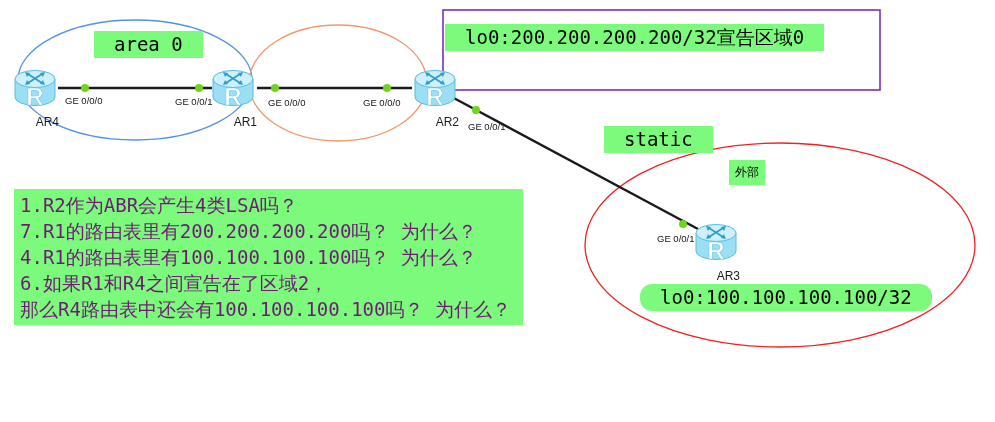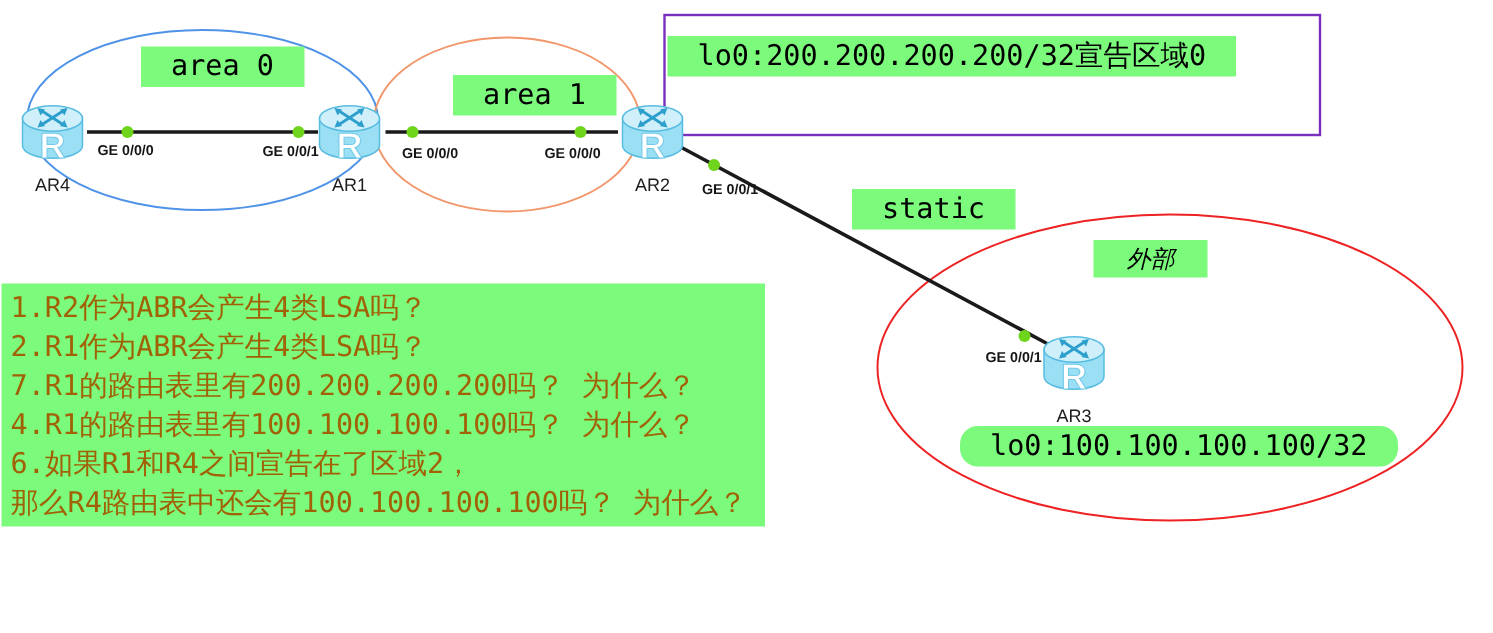--- a/index.html
+++ b/index.html
@@ -23,34 +23,35 @@
   .note-outline{fill:none;stroke:var(--note_box_border,#7B2FBE);stroke-width:1.6;}
   .link{stroke:var(--link_line,#1a1a1a);stroke-width:2.4;}
   .dot{fill:var(--port_dot,#6FD41C);}
 
   .glabel{
     position:absolute;z-index:4;display:inline-block;white-space:nowrap;
     background:var(--annotation_bg,#7CFA7C);color:#000;
     font-family:"DejaVu Sans Mono","Liberation Mono",monospace;
     font-size:19px;line-height:23px;padding:2px 20px;
   }
-  .glabel.cjk{font-size:16px;padding:1px 22px;font-style:italic;}
+  .glabel.cjk{font-size:12px;padding:1px 6px;}
 
   .router{position:absolute;z-index:3;width:48px;text-align:center;}
   .router .rname{
     display:block;margin-top:1px;font-size:12px;color:#1c1c1c;
     font-family:"Liberation Sans",sans-serif;
+    text-align:right;
   }
   .portlabel{
     position:absolute;z-index:2;white-space:nowrap;
-    font-size:9.5px;color:#151515;font-family:"Liberation Sans",sans-serif;font-weight:bold;
+    font-size:9.5px;color:#151515;font-family:"Liberation Sans",sans-serif;
   }
   .qblock{
-    position:absolute;z-index:4;left:1px;top:189px;width:497px;
-    background:var(--annotation_bg,#7CFA7C);color:#a16207;
+    position:absolute;z-index:4;left:14px;top:189px;width:497px;
+    background:var(--annotation_bg,#7CFA7C);color:#701a75;
     font-family:"DejaVu Sans Mono","Liberation Mono",monospace;
     font-size:19px;line-height:26px;padding:3px 6px;
   }
   .qline{white-space:nowrap;}
 </style>
 </head>
 <body>
 
 <div class="canvas">
 
@@ -66,23 +67,22 @@
 
     <circle class="dot" cx="85" cy="88" r="4"></circle>
     <circle class="dot" cx="199" cy="88" r="4"></circle>
     <circle class="dot" cx="275" cy="88" r="4"></circle>
     <circle class="dot" cx="387" cy="88" r="4"></circle>
     <circle class="dot" cx="476" cy="110" r="4"></circle>
     <circle class="dot" cx="683" cy="224" r="4"></circle>
   </svg>
 
   <div class="glabel" style="left:94px;top:31px;">area 0</div>
-  <div class="glabel" style="left:302px;top:50px;">area 1</div>
   <div class="glabel" style="left:445px;top:24px;">lo0:200.200.200.200/32宣告区域0</div>
-  <div class="glabel" style="left:568px;top:126px;text-align:right;">static</div>
+  <div class="glabel" style="left:604px;top:126px;text-align:right;">static</div>
   <div class="glabel cjk" style="left:729px;top:160px;">外部</div>
   <div class="glabel" style="left:640px;top:284px;border-radius:12px;">lo0:100.100.100.100/32</div>
 
   <div class="router" style="left:11px;top:64px;">
     <svg width="48" height="46" viewBox="0 0 48 46">
       <path d="M4 15 L4 33 A20 8.5 0 0 0 44 33 L44 15 Z" fill="#9BDFF5" stroke="#58BCE0" stroke-width="1"></path>
       <ellipse cx="24" cy="15" rx="20" ry="8.5" fill="#CFF0FA" stroke="#58BCE0" stroke-width="1"></ellipse>
       <g stroke="#2D9FCC" stroke-width="1.8" fill="none">
         <path d="M17 19 L31 10"></path>
           <path d="M17 10 L31 19"></path>
@@ -157,20 +157,19 @@
 
   <span class="portlabel" style="left:65px;top:95px;">GE 0/0/0</span>
   <span class="portlabel" style="left:175px;top:96px;">GE 0/0/1</span>
   <span class="portlabel" style="left:268px;top:97px;">GE 0/0/0</span>
   <span class="portlabel" style="left:363px;top:97px;">GE 0/0/0</span>
   <span class="portlabel" style="left:468px;top:121px;">GE 0/0/1</span>
   <span class="portlabel" style="left:657px;top:233px;">GE 0/0/1</span>
 
   <div class="qblock">
     <div class="qline">1.R2作为ABR会产生4类LSA吗？</div>
-    <div class="qline">2.R1作为ABR会产生4类LSA吗？</div>
     <div class="qline">7.R1的路由表里有200.200.200.200吗？ 为什么？</div>
     <div class="qline">4.R1的路由表里有100.100.100.100吗？ 为什么？</div>
     <div class="qline">6.如果R1和R4之间宣告在了区域2，</div>
     <div class="qline">那么R4路由表中还会有100.100.100.100吗？ 为什么？</div>
   </div>
 
 </div>
 
 </body></html>

